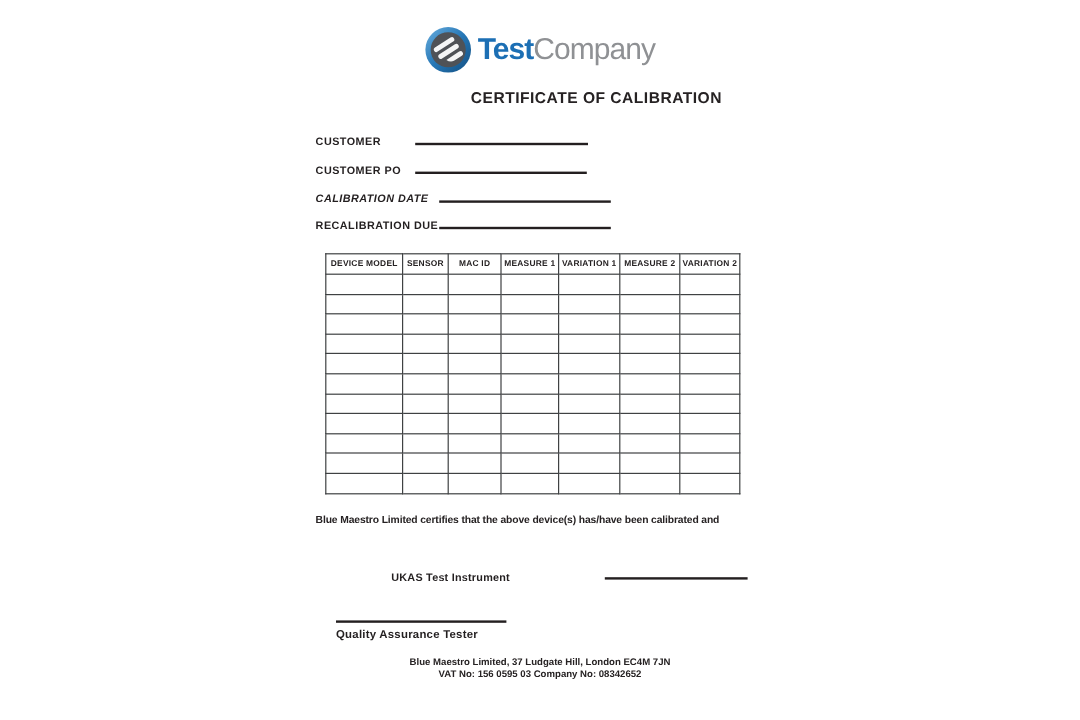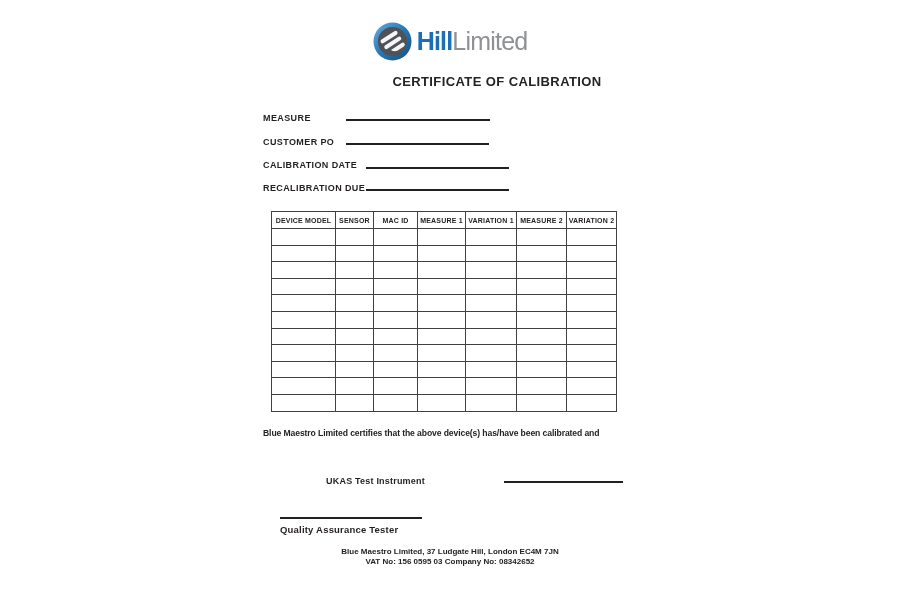--- a/index.html
+++ b/index.html
@@ -14,21 +14,21 @@
   .logo-blue{font-weight:bold;color:#1c6fb4;}
   .logo-gray{font-weight:400;color:#8f9194;}
   
   .title{position:absolute;top:74px;left:0;width:100%;text-align:center;
          font-size:13px;font-weight:bold;letter-spacing:0.4px;color:#262223;padding-left:47px;}
   
   .field-label{position:absolute;left:263px;font-size:9px;font-weight:bold;letter-spacing:0.4px;white-space:nowrap;}
   .field-line{position:absolute;height:2px;background:#231f20;}
   .lbl-customer{top:113px;}
   .lbl-customer-po{top:137px;}
-  .lbl-calibration-date{top:160px;}
+  .lbl-calibration-date{top:160px;font-style:italic;}
   .lbl-recalibration-due{top:183px;}
   .line-customer{top:119px;left:346px;width:144px;}
   .line-customer-po{top:143px;left:346px;width:143px;}
   .line-calibration-date{top:167px;left:366px;width:143px;}
   .line-recalibration-due{top:189px;left:366px;width:143px;}
   
   .cal-table{position:absolute;left:271px;top:211px;border-collapse:collapse;table-layout:fixed;}
   .cal-table th,.cal-table td{border:1px solid #3f4143;padding:0;}
   .cal-table th{height:16px;font-size:7px;font-weight:bold;text-align:center;letter-spacing:0.2px;color:#262223;}
   .cal-table td{height:15.6px;}
@@ -71,26 +71,26 @@
         </defs>
         <circle cx="20" cy="20" r="19.5" fill="url(#blueGrad)"></circle>
         <circle cx="20" cy="20" r="15" fill="#4f5257"></circle>
         <g transform="rotate(-33 20 20)" fill="#f4f5f6">
           <rect x="9.5" y="12.2" width="20" height="4.2" rx="2.1"></rect>
           <rect x="9.5" y="19.2" width="20" height="4.2" rx="2.1"></rect>
           <path d="M14 26.4 h13 a2.1 2.1 0 0 1 0 4.2 h-8 a7 7 0 0 1 -5 -4.2 z"></path>
         </g>
       </svg>
     </span>
-    <span class="logo-text"><span class="logo-blue">Hill</span><span class="logo-gray">Limited</span></span>
+    <span class="logo-text"><span class="logo-blue">Test</span><span class="logo-gray">Company</span></span>
   </div>
 
   <div class="title">CERTIFICATE OF CALIBRATION</div>
 
-  <div class="field-label lbl-customer">MEASURE</div>
+  <div class="field-label lbl-customer">CUSTOMER</div>
   <div class="field-line line-customer"></div>
 
   <div class="field-label lbl-customer-po">CUSTOMER PO</div>
   <div class="field-line line-customer-po"></div>
 
   <div class="field-label lbl-calibration-date">CALIBRATION DATE</div>
   <div class="field-line line-calibration-date"></div>
 
   <div class="field-label lbl-recalibration-due">RECALIBRATION DUE</div>
   <div class="field-line line-recalibration-due"></div>

